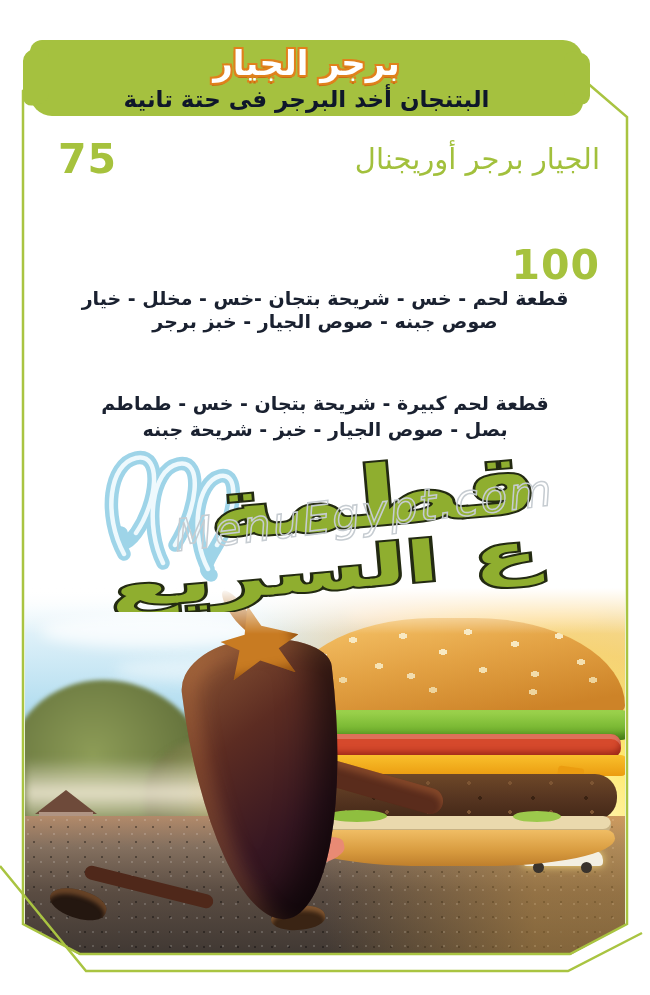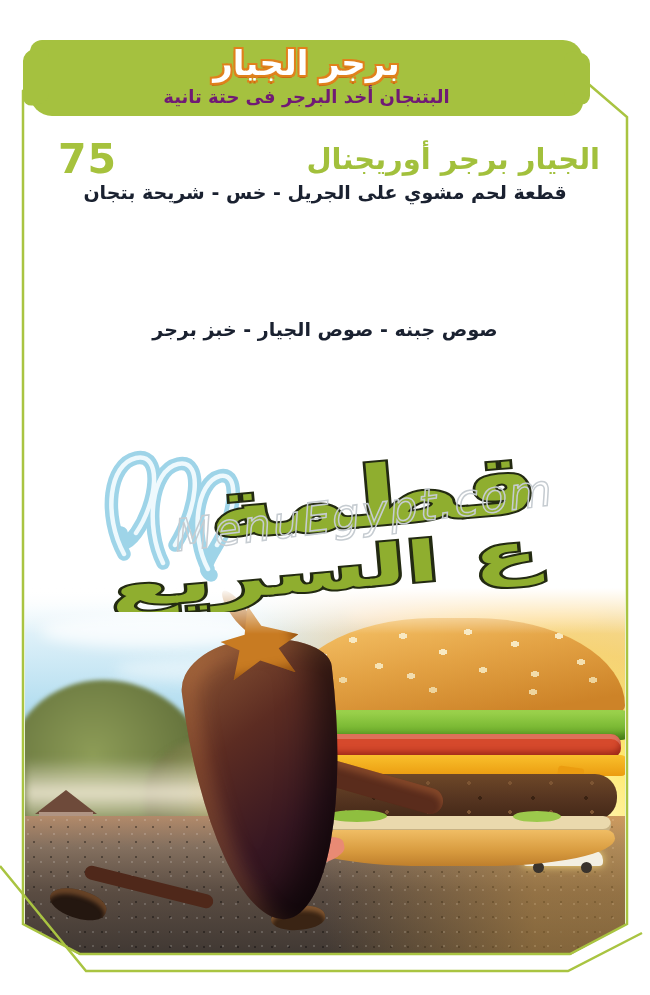--- a/index.html
+++ b/index.html
@@ -18,35 +18,35 @@
     background:#a5c13f;border-radius:10px;transform:skewY(-9deg);}
   .banner::after{content:"";position:absolute;right:-7px;top:12px;width:26px;height:52px;
     background:#a5c13f;border-radius:10px;transform:skewY(8deg);}
   .banner-title{
     position:absolute;left:0;right:0;top:3px;text-align:center;direction:rtl;
     font-size:34px;font-weight:bold;color:#ffffff;letter-spacing:2px;
     text-shadow:2px 2px 0 #e0811c,-2px 2px 0 #e0811c,2px -2px 0 #e0811c,-2px -2px 0 #e0811c,0 3px 0 #c96d12;
   }
   .banner-subtitle{
     position:absolute;left:0;right:0;top:46px;text-align:center;direction:rtl;
-    font-size:18px;font-weight:bold;color:#701a75;
+    font-size:23px;font-weight:bold;color:#0f172a;
   }
   
   .item-row{
     position:absolute;left:58px;right:50px;height:44px;z-index:4;
     display:flex;justify-content:space-between;align-items:center;direction:rtl;
   }
-  .item-name{font-size:29px;font-weight:bold;color:#a2c03c;margin-left:43px;}
+  .item-name{font-size:29px;font-weight:normal;color:#a2c03c;margin-left:43px;}
   .item-price{font-size:41px;font-weight:bold;color:#a6c23d;letter-spacing:1px;}
   .item-desc{
     position:absolute;left:30px;right:30px;height:26px;z-index:4;text-align:center;direction:rtl;
     font-size:19px;font-weight:bold;color:#1a2130;
   }
   .row1{top:137px}.d1a{top:181px}.d1b{top:207px}
-  .row2{top:243px}.d2a{top:287px}.d2b{top:318px}
+  .row2{top:243px}.d2a{top:287px}.d2b{top:310px}
   .row3{top:349px}.d3a{top:392px}.d3b{top:418px}
   
   .logo{position:absolute;left:85px;top:437px;width:490px;height:175px;z-index:3;}
   .logo-mark{position:absolute;left:6px;top:0px;width:150px;height:150px;}
   .logo-watermark{
     position:absolute;left:88px;top:50px;z-index:2;font-size:44px;font-style:italic;
     color:rgba(255,255,255,0.05);-webkit-text-stroke:1.5px #c6ccd1;
     transform:rotate(-7deg);letter-spacing:2px;white-space:nowrap;
   }
   .logo-text{position:absolute;inset:0;z-index:1;}
@@ -217,28 +217,31 @@
 
   <div class="banner">
     <div class="banner-title">برجر الجيار</div>
     <div class="banner-subtitle">البتنجان أخد البرجر فى حتة تانية</div>
   </div>
 
   <div class="item-row row1">
     <span class="item-name">الجيار برجر أوريجنال</span>
     <span class="item-price">75</span>
   </div>
-  <div class="item-desc d1a">قطعة لحم مشوي على الجريل - خس - شريحة بتجان</div>
 
   <div class="item-row row2">
-  </div>
+    <span class="item-price">100</span>
+  </div>
+  <div class="item-desc d2a">قطعة لحم  - خس - شريحة بتجان -خس - مخلل  -  خيار</div>
   <div class="item-desc d2b">صوص جبنه - صوص الجيار - خبز برجر</div>
 
   <div class="item-row row3">
   </div>
+  <div class="item-desc d3a">قطعة لحم كبيرة  -  شريحة بتجان - خس - طماطم</div>
+  <div class="item-desc d3b">بصل  -  صوص الجيار - خبز -  شريحة جبنه</div>
 
   <div class="logo">
     <svg class="logo-mark" viewBox="0 0 100 100">
       <g fill="none" stroke="#9ed4e8" stroke-width="9" stroke-linecap="round">
         <path d="M22 78 C8 52 12 18 30 14 C48 10 44 44 30 64 C24 72 18 74 20 64"></path>
         <path d="M48 84 C36 60 40 22 58 18 C76 14 70 50 56 72"></path>
         <path d="M78 88 C66 66 70 30 86 26 C100 23 96 52 84 72 C78 82 74 88 80 92"></path>
       </g>
       <g fill="none" stroke="#eef9fd" stroke-width="3" stroke-linecap="round">
         <path d="M22 78 C8 52 12 18 30 14 C48 10 44 44 30 64"></path>

